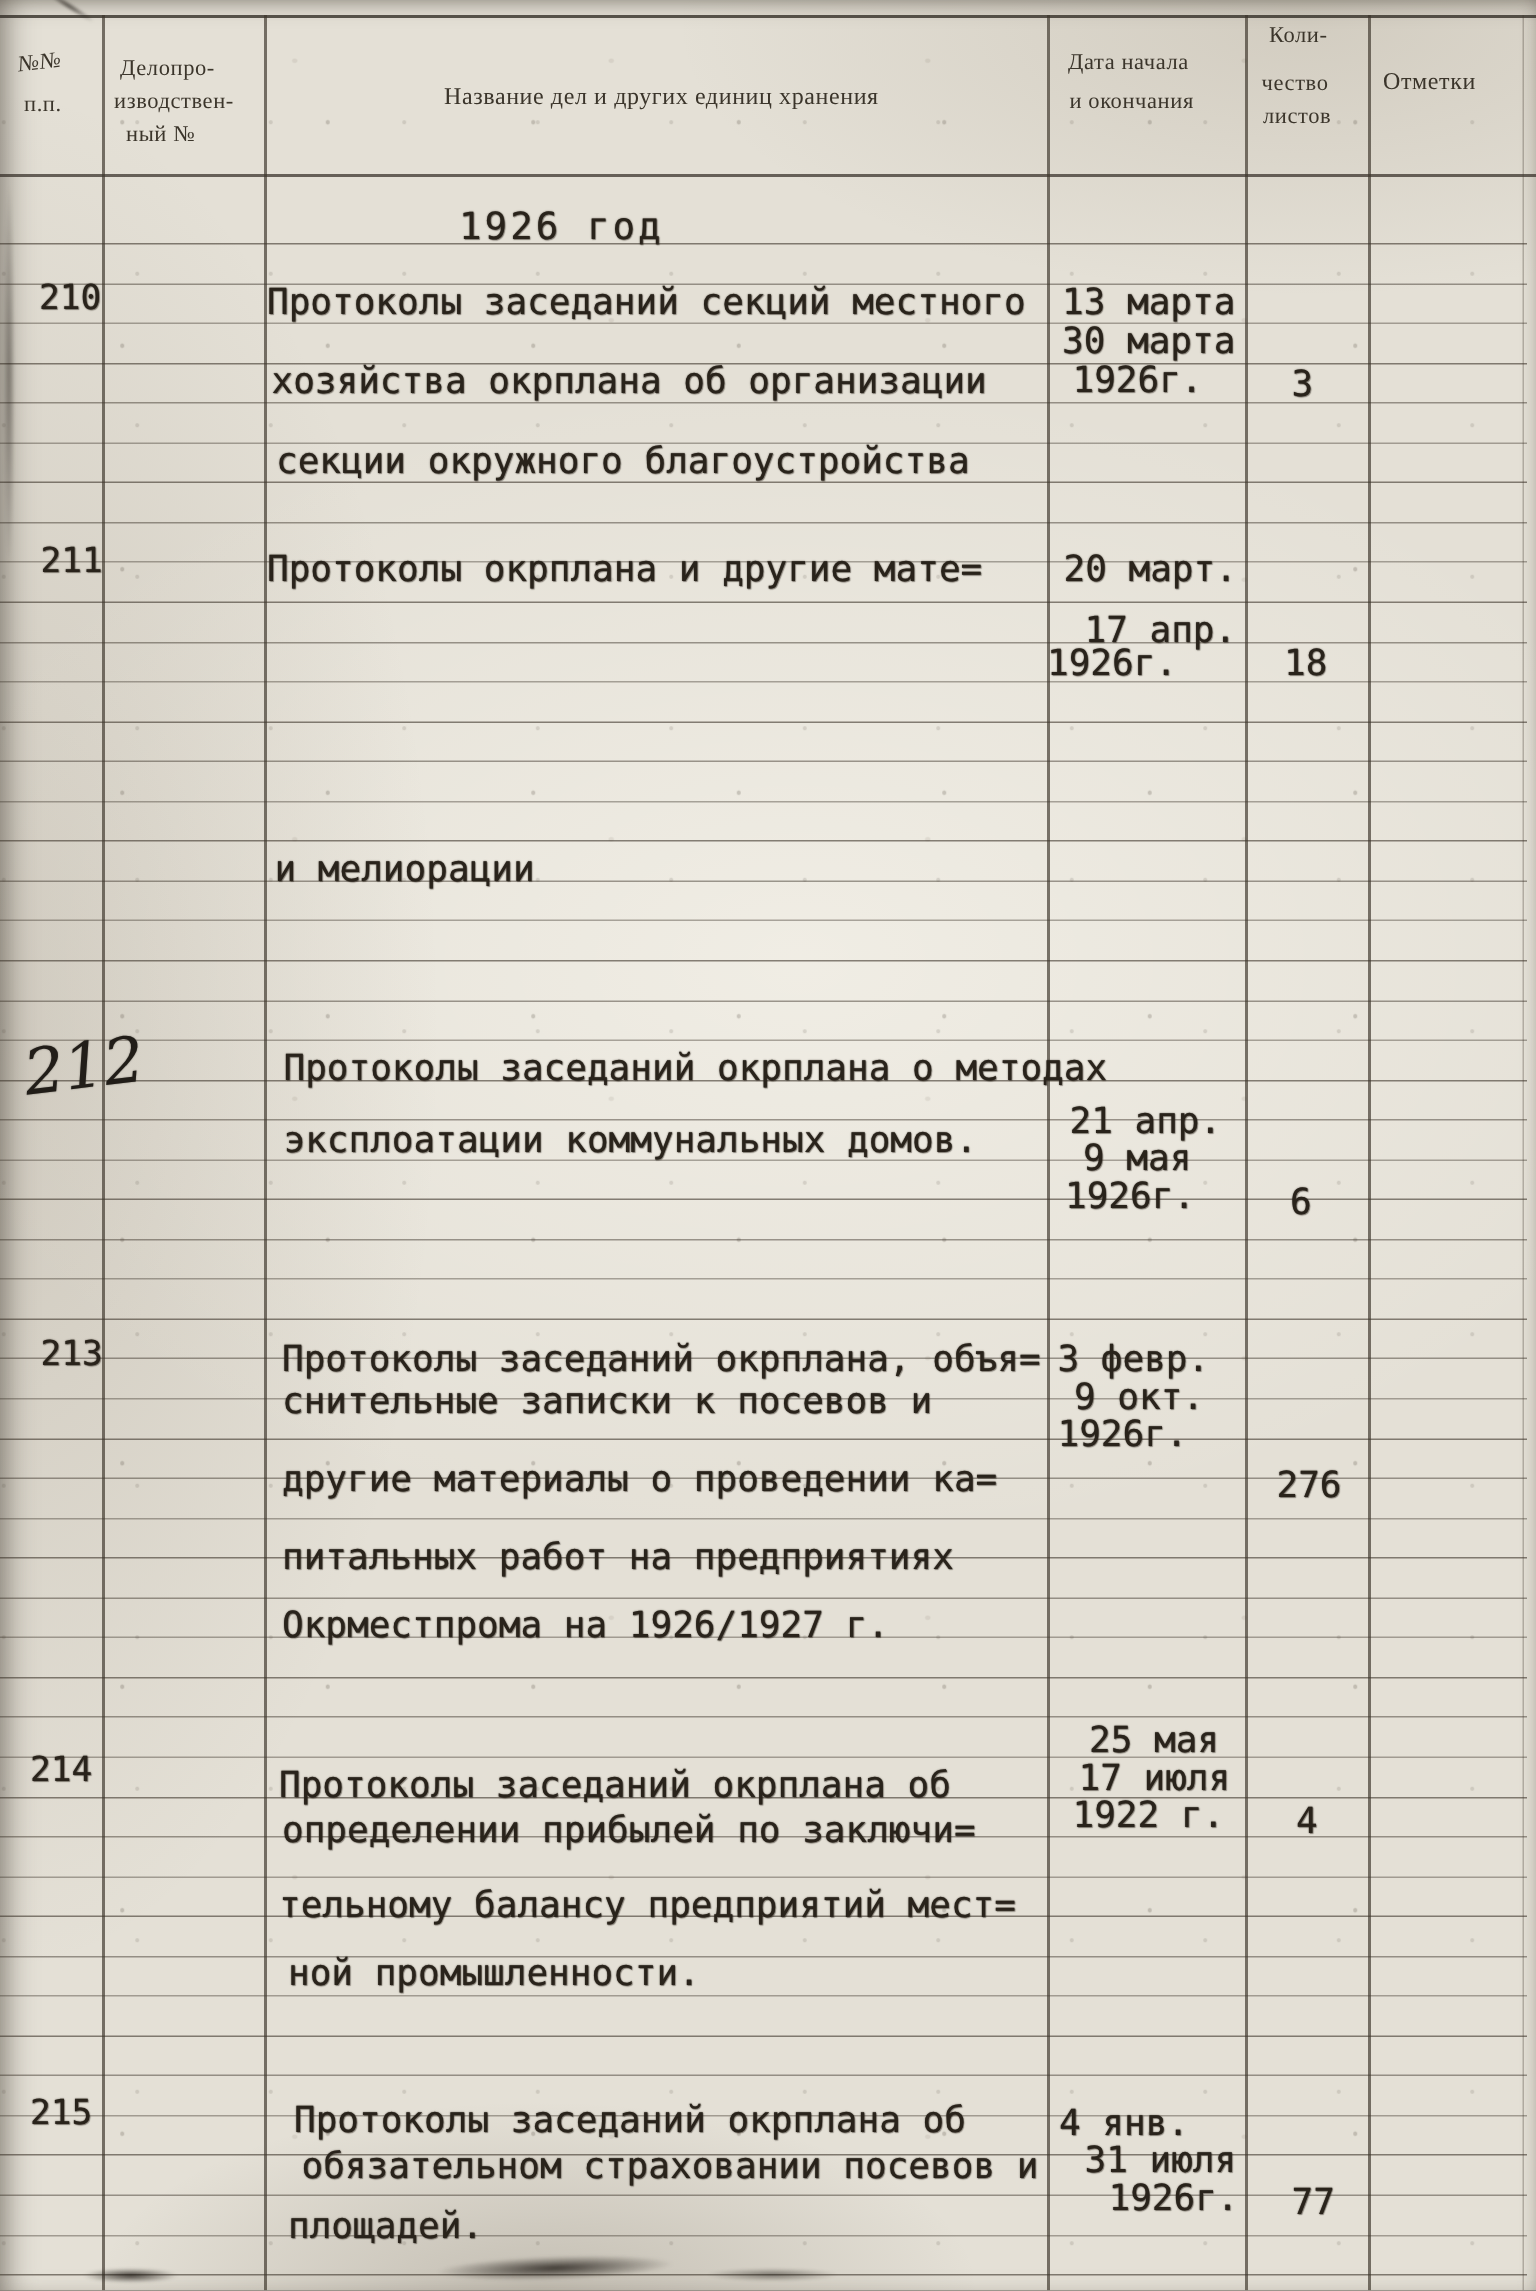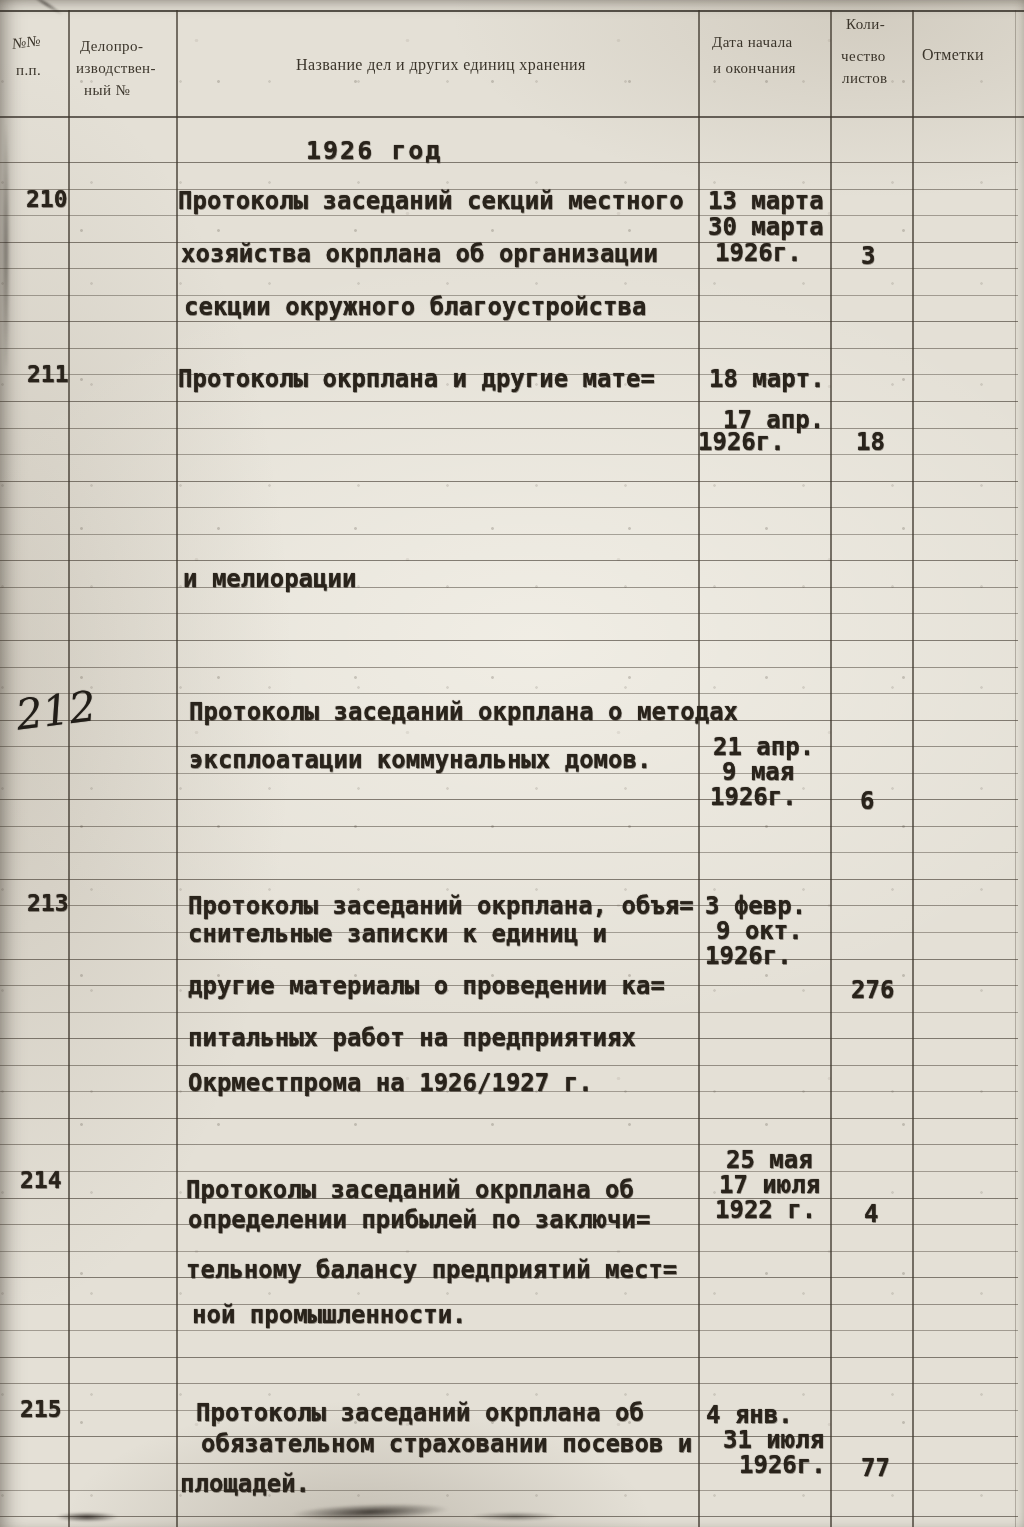--- a/index.html
+++ b/index.html
@@ -35,21 +35,21 @@
   .rule { position:absolute; left:0; right:6px; height:1px; background:#3c342a; }
   .hdr {
     position:absolute;
     font-family:"Liberation Serif","DejaVu Serif",serif;
     font-size:15px; color:#3b352b; letter-spacing:.4px; white-space:pre;
   }
   .hdr.big { font-size:16px; }
   .typed {
     position:absolute; line-height:1; white-space:pre;
     font-family:"DejaVu Sans Mono", monospace;
-    font-weight:bold; font-size:24px; color:#29231b;
+    font-weight:normal; font-size:24px; color:#29231b;
     text-shadow:0 0 1px rgba(38,30,22,0.85), 0.6px 0.8px 0.6px rgba(38,30,22,0.4);
   }
   .typed.num { font-size:23px; }
   .typed.head { font-size:25px; letter-spacing:2px; }
   .hand {
     position:absolute; line-height:1;
     font-family:"DejaVu Serif", serif; font-style:italic;
     font-size:42px; color:#211d18; transform:rotate(-7deg);
     text-shadow:0 0 1px rgba(30,26,20,0.6);
   }
@@ -156,36 +156,36 @@
   <div class="typed" style="top:242px;left:181px">хозяйства окрплана об организации</div>
   <div class="typed" style="top:295px;left:184px">секции окружного благоустройства</div>
   <div class="typed" style="top:189px;left:708px">13 марта</div>
   <div class="typed" style="top:215px;left:708px">30 марта</div>
   <div class="typed" style="top:241px;left:715px">1926г.</div>
   <div class="typed" style="top:244px;left:861px">3</div>
 
   <div class="typed num" style="top:363px;left:27px">211</div>
   <div class="typed" style="top:367px;left:178px">Протоколы окрплана и другие мате=</div>
   <div class="typed" style="top:567px;left:183px">и мелиорации</div>
-  <div class="typed" style="top:367px;left:709px">18 март.</div>
+  <div class="typed" style="top:367px;left:709px">20 март.</div>
   <div class="typed" style="top:408px;left:723px">17 апр.</div>
   <div class="typed" style="top:430px;left:698px">1926г.</div>
   <div class="typed" style="top:430px;left:856px">18</div>
 
   <div class="hand" style="top:690px;left:16px">212</div>
   <div class="typed" style="top:700px;left:189px">Протоколы заседаний окрплана о методах</div>
   <div class="typed" style="top:748px;left:189px">эксплоатации коммунальных домов.</div>
   <div class="typed" style="top:735px;left:713px">21 апр.</div>
   <div class="typed" style="top:760px;left:722px">9 мая</div>
   <div class="typed" style="top:785px;left:710px">1926г.</div>
   <div class="typed" style="top:789px;left:860px">6</div>
 
   <div class="typed num" style="top:892px;left:27px">213</div>
   <div class="typed" style="top:894px;left:188px">Протоколы заседаний окрплана, объя=</div>
-  <div class="typed" style="top:922px;left:188px">снительные записки к единиц и</div>
+  <div class="typed" style="top:922px;left:188px">снительные записки к посевов и</div>
   <div class="typed" style="top:974px;left:188px">другие материалы о проведении ка=</div>
   <div class="typed" style="top:1026px;left:188px">питальных работ на предприятиях</div>
   <div class="typed" style="top:1071px;left:188px">Окрместпрома на 1926/1927 г.</div>
   <div class="typed" style="top:894px;left:705px">3 февр.</div>
   <div class="typed" style="top:919px;left:716px">9 окт.</div>
   <div class="typed" style="top:944px;left:705px">1926г.</div>
   <div class="typed" style="top:978px;left:851px">276</div>
 
   <div class="typed num" style="top:1169px;left:20px">214</div>
   <div class="typed" style="top:1178px;left:186px">Протоколы заседаний окрплана об</div>
@@ -193,21 +193,21 @@
   <div class="typed" style="top:1258px;left:186px">тельному балансу предприятий мест=</div>
   <div class="typed" style="top:1303px;left:192px">ной промышленности.</div>
   <div class="typed" style="top:1148px;left:726px">25 мая</div>
   <div class="typed" style="top:1173px;left:719px">17 июля</div>
   <div class="typed" style="top:1198px;left:715px">1922 г.</div>
   <div class="typed" style="top:1202px;left:864px">4</div>
 
   <div class="typed num" style="top:1398px;left:20px">215</div>
   <div class="typed" style="top:1401px;left:196px">Протоколы заседаний окрплана об</div>
   <div class="typed" style="top:1432px;left:201px">обязательном страховании посевов и</div>
-  <div class="typed" style="top:1472px;left:180px">площадей.</div>
+  <div class="typed" style="top:1472px;left:192px">площадей.</div>
   <div class="typed" style="top:1403px;left:706px">4 янв.</div>
   <div class="typed" style="top:1428px;left:723px">31 июля</div>
   <div class="typed" style="top:1453px;left:739px">1926г.</div>
   <div class="typed" style="top:1456px;left:861px">77</div>
 
   <div class="smudge" style="left:290px;top:1504px;width:160px;height:16px;transform:rotate(-2deg)"></div>
   <div class="smudge" style="left:55px;top:1512px;width:64px;height:10px"></div>
   <div class="smudge" style="left:470px;top:1512px;width:90px;height:9px;opacity:.6"></div>
   <div class="smudge" style="left:26px;top:2px;width:40px;height:4px;transform:rotate(32deg)"></div>
   <div class="smudge" style="left:2px;top:120px;width:8px;height:260px;opacity:.5"></div>

